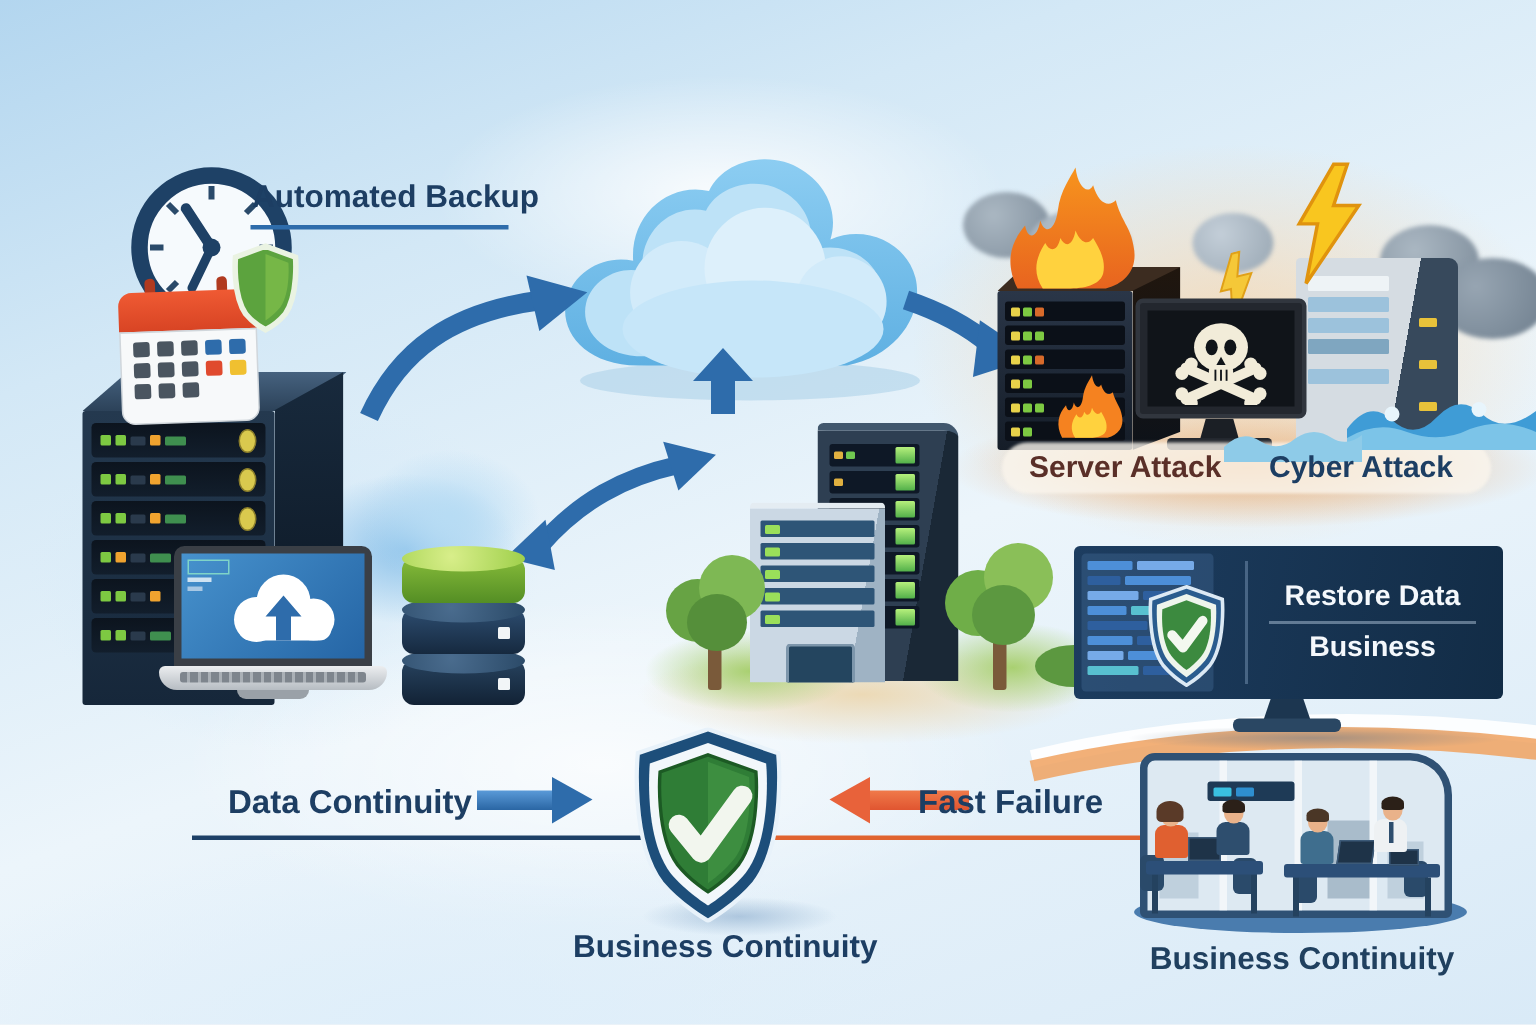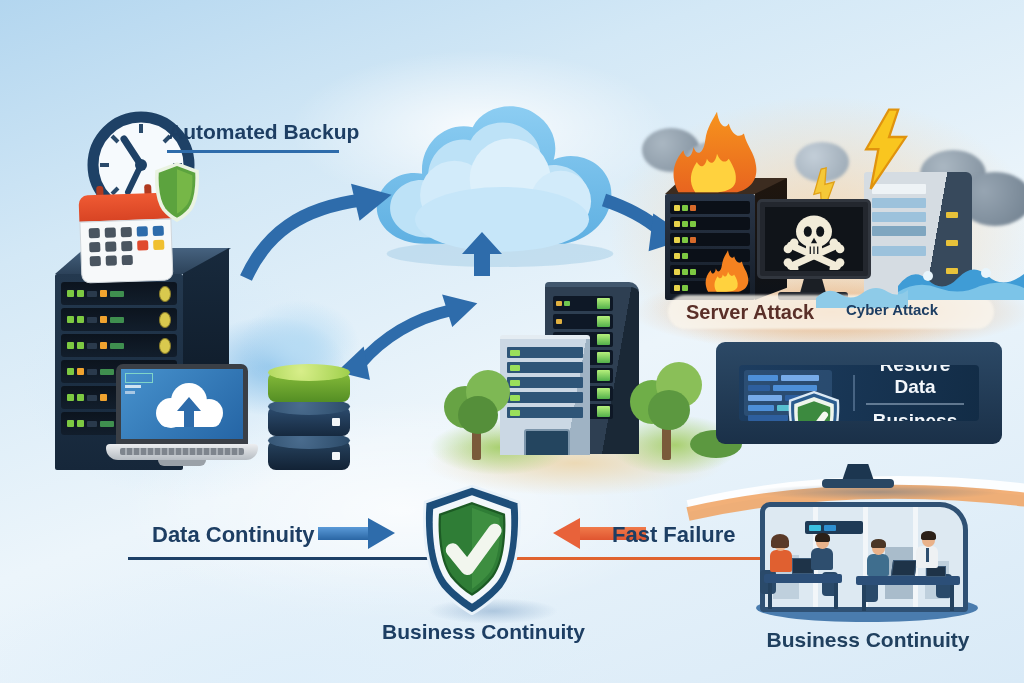--- a/index.html
+++ b/index.html
@@ -105,22 +105,22 @@
   .smon-scr{width:100%;height:100%;background:#101419;display:flex;align-items:center;justify-content:center;}
   .smon-stand{position:absolute;left:800px;top:279px;width:26px;height:14px;background:#1b1f25;z-index:3;
     clip-path:polygon(15% 0,85% 0,100% 100%,0 100%);}
   .smon-base{position:absolute;left:778px;top:292px;width:70px;height:8px;background:#23272e;border-radius:3px;z-index:3;}
   .bldgR{position:absolute;left:864px;top:172px;width:108px;height:126px;z-index:2;
     background:linear-gradient(100deg,#d5dce2 64%,#37495c 64%);border-radius:3px 6px 0 0;padding:8px 0;box-sizing:border-box;}
   .rstrip{height:10px;margin:4px 46px 4px 8px;background:#eef3f6;border-radius:1px;}
   .rstrip.blue{background:#9cc2dc;}
   .ywin{position:absolute;right:14px;width:12px;height:6px;background:#e8c23a;border-radius:1px;}
   
-  .rmon{position:absolute;left:716px;top:342px;width:286px;height:102px;z-index:4;
-    background:linear-gradient(#2c4966,#1a3048);border-radius:9px;padding:23px;box-sizing:border-box;text-align:center;}
+  .rmon{position:absolute;left:716px;top:364px;width:286px;height:102px;z-index:4;
+    background:linear-gradient(#2c4966,#1a3048);border-radius:9px;padding:0;box-sizing:border-box;text-align:center;}
   .rscr{position:relative;width:100%;height:100%;border-radius:4px;overflow:hidden;
     background:linear-gradient(100deg,#1d3d60,#122c46);}
   .rpanel{position:absolute;left:5px;top:5px;bottom:5px;width:88px;background:rgba(62,100,142,.45);
     border-radius:3px;padding:5px 4px;box-sizing:border-box;display:flex;flex-direction:column;gap:4px;}
   .rrow{height:6px;display:flex;gap:3px;}
   .rb{height:6px;border-radius:1px;}
   .c1{background:#4d8fd8}.c2{background:#76aae8}.c3{background:#2e5f9e}.c4{background:#58c0d0}
   .rdiv{position:absolute;left:114px;top:10px;bottom:10px;width:2px;background:rgba(160,190,220,.35);}
   .rtext{position:absolute;left:118px;right:6px;top:6px;bottom:6px;display:flex;flex-direction:column;
     align-items:center;justify-content:center;color:#f4f8fc;font-weight:bold;font-size:19px;gap:3px;}
@@ -518,21 +518,21 @@
     <path d="M0 46 Q20 34 40 42 Q62 50 82 40 Q104 32 126 42 L126 54 L0 54 Z" fill="#7cc4e8"></path>
     <circle cx="30" cy="30" r="5" fill="#e8f5fc"></circle>
       <circle cx="88" cy="27" r="5" fill="#e8f5fc"></circle>
   </svg>
   <svg class="abs" style="left:816px;top:278px;z-index:4;" width="92" height="30" viewBox="0 0 92 30">
     <path d="M0 20 Q12 8 24 16 Q36 24 48 14 Q60 6 72 14 Q82 20 92 12 L92 30 L0 30 Z" fill="#8ecbe8"></path>
   </svg>
 
   <div class="labelband"></div>
   <div class="lbl" style="left:686px;top:301px;font-size:20px;color:#5a2f28;">Server Attack</div>
-  <div class="lbl" style="left:846px;top:301px;font-size:15px;">Cyber Attack</div>
+  <div class="lbl" style="left:846px;top:301px;font-size:20px;">Cyber Attack</div>
 
   <div class="rmon">
     <div class="rscr">
       <div class="rpanel">
         <div class="rrow">
             <span class="rb c1" style="width:30px"></span>
             <span class="rb c2" style="width:38px"></span>
           </div>
         <div class="rrow">
             <span class="rb c3" style="width:22px"></span>

